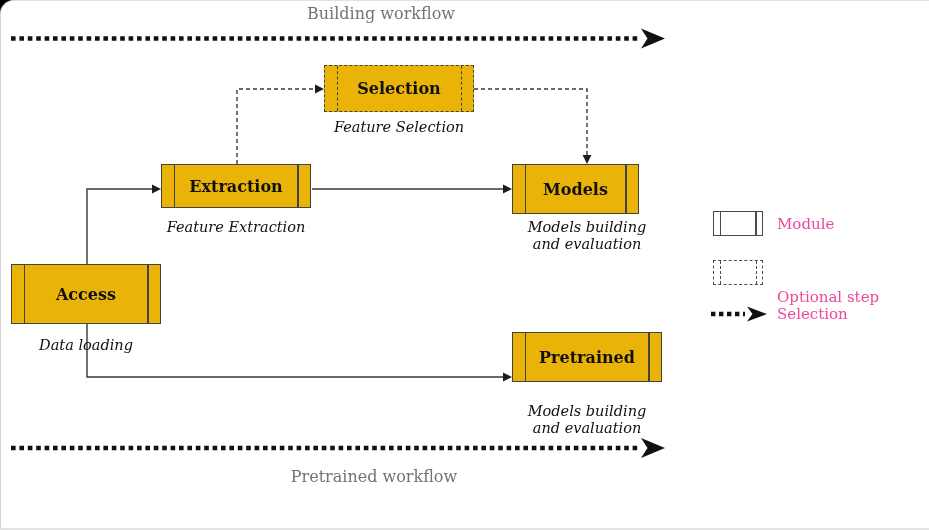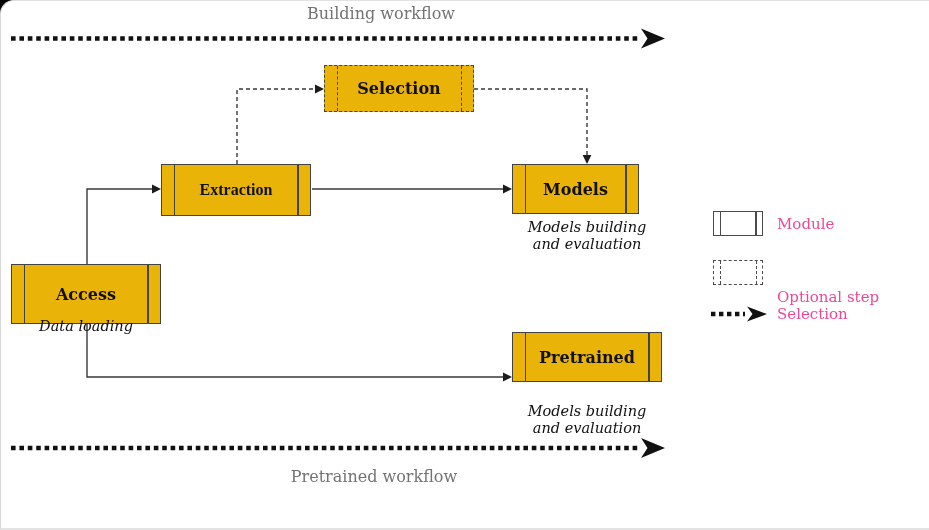--- a/index.html
+++ b/index.html
@@ -123,41 +123,43 @@
   </svg>
 
   <div class="wf-title" style="left:380px; top:3px;">Building workflow</div>
   <div class="wf-title" style="left:373px; top:466px;">Pretrained workflow</div>
 
   <div class="module dashed" style="left:323px; top:64px; width:150px; height:47px;">
     <span class="bar l"></span>
     <span class="bar r"></span>
     <span class="mlabel">Selection</span>
   </div>
+  <div class="caption" style="left:398px; top:118px;">Feature Selection</div>
 
-  <div class="module" style="left:160px; top:163px; width:150px; height:52px;font-family:Liberation Serif, serif;">
+  <div class="module" style="left:160px; top:163px; width:150px; height:44px;">
     <span class="bar l"></span>
     <span class="bar r"></span>
     <span class="mlabel">Extraction</span>
   </div>
+  <div class="caption" style="left:235px; top:218px;">Feature Extraction</div>
 
   <div class="module" style="left:511px; top:163px; width:127px; height:50px;">
     <span class="bar l"></span>
     <span class="bar r"></span>
     <span class="mlabel">Models</span>
   </div>
   <div class="caption" style="left:586px; top:218px;">Models building
 and evaluation</div>
 
   <div class="module" style="left:10px; top:263px; width:150px; height:60px;">
     <span class="bar l"></span>
     <span class="bar r"></span>
     <span class="mlabel">Access</span>
   </div>
-  <div class="caption" style="left:85px; top:317px;">Data loading</div>
+  <div class="caption" style="left:85px; top:336px;">Data loading</div>
 
   <div class="module" style="left:511px; top:331px; width:150px; height:50px;">
     <span class="bar l"></span>
     <span class="bar r"></span>
     <span class="mlabel">Pretrained</span>
   </div>
   <div class="caption" style="left:586px; top:402px;">Models building
 and evaluation</div>
 
   <div>

